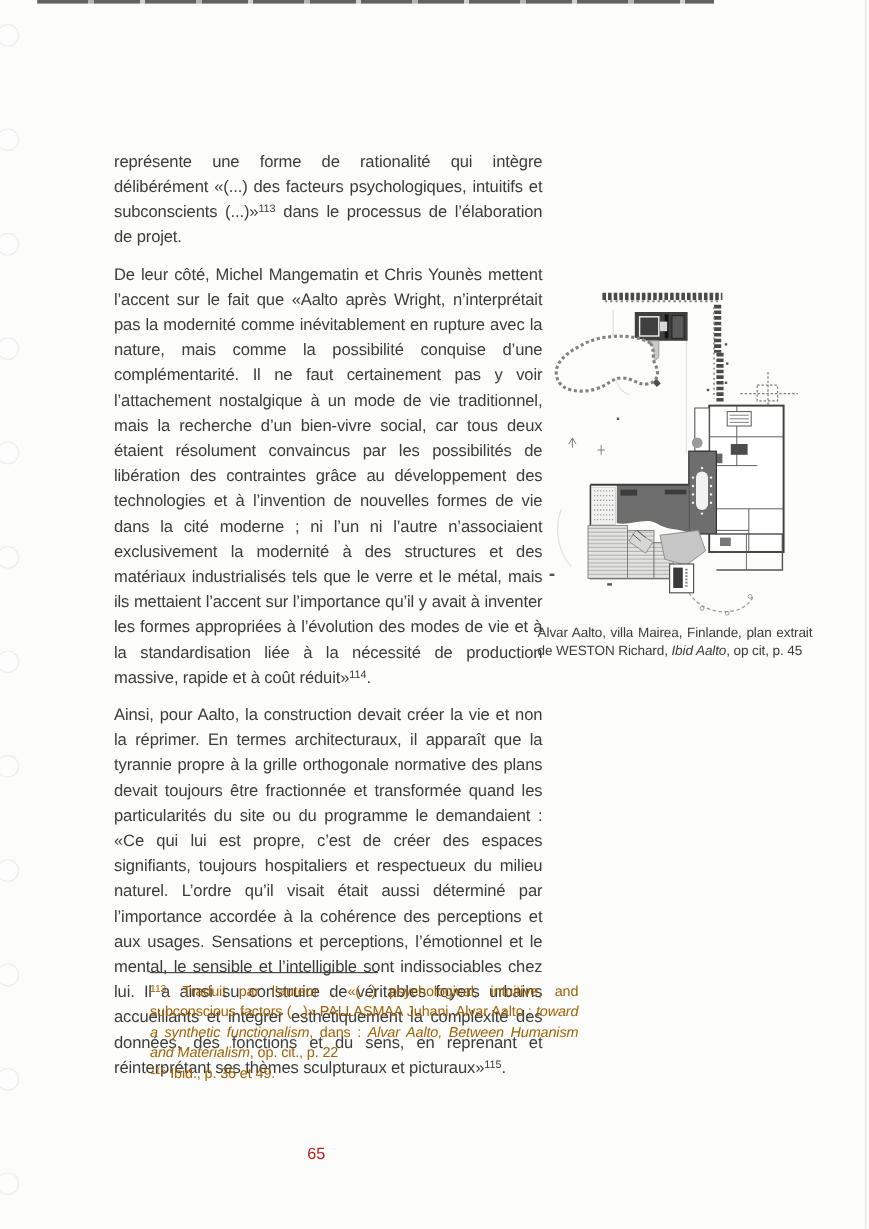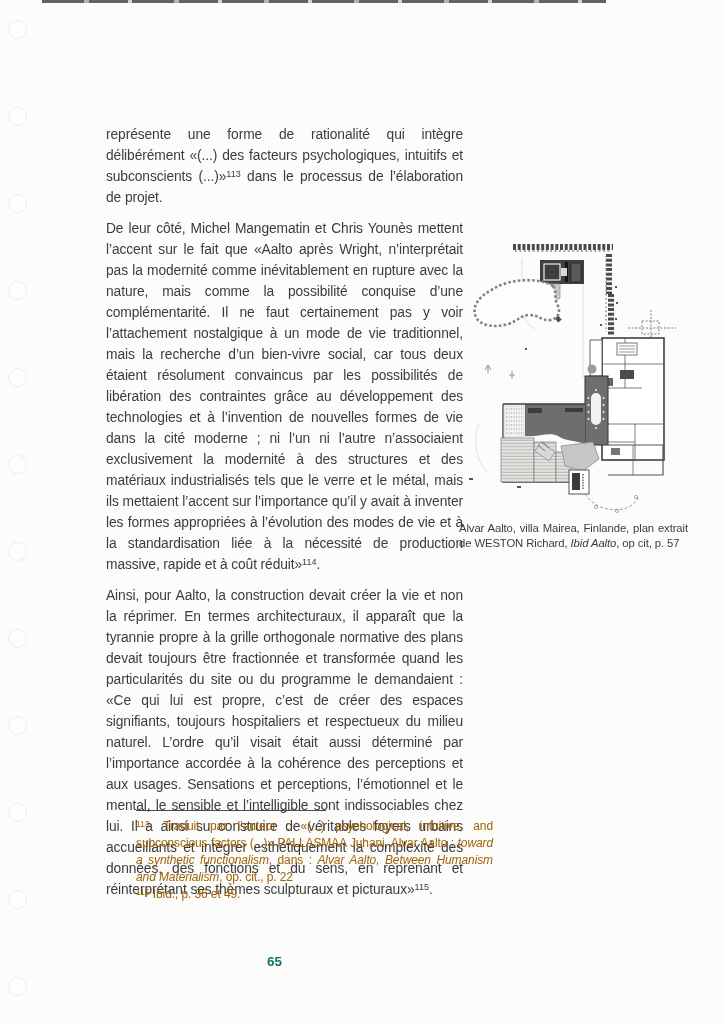--- a/index.html
+++ b/index.html
@@ -4,21 +4,21 @@
 <style>
   html,body{margin:0;padding:0;}
   body{
     width:724px;height:1024px;
     background:#fcfcfb;
     font-family:"Liberation Sans", sans-serif;
     color:#3a3a3a;
     overflow:hidden;
     position:relative;
   }
-  .page{position:absolute;left:16px;top:0;width:592px;height:1024px;}
+  .page{position:absolute;left:5px;top:0;width:592px;height:1024px;}
 
   
   .scan-top{
     position:absolute;left:26px;right:2px;top:0;height:3px;
     background:repeating-linear-gradient(90deg,#474747 0 42px,#a8a8a8 42px 47px,#474747 47px 86px,#c9c9c9 86px 90px);
     opacity:.85;
   }
   .scan-right{position:absolute;top:0;bottom:0;left:716px;width:1px;background:#e2e2e1;}
   .hole{
     position:absolute;left:-8px;width:17px;height:17px;border-radius:50%;
@@ -47,21 +47,21 @@
     position:absolute;left:90px;top:810px;width:357px;
     font-size:12px;line-height:17px;letter-spacing:-0.1px;
     text-align:justify;color:#a16207;margin-left:30px;
   }
   .fn-rule{width:190px;height:0;border-top:1.3px solid #4a4a4a;margin:0 0 7px 0;}
   .footnotes p{margin:0;}
   .footnotes sup{font-size:8.5px;vertical-align:3px;}
 
   .page-number{
     position:absolute;left:80px;top:954px;width:357px;
-    text-align:center;font-size:13.5px;color:#0f766e;font-weight:bold;
+    text-align:center;font-size:13.5px;color:#b91c1c;
   }
   i{font-style:italic;}
 </style>
 </head>
 <body>
 
 <div class="page">
 
   <div class="scan-top"></div>
   <div class="scan-right"></div>
@@ -198,21 +198,21 @@
           <rect x="151" y="74" width="2" height="2"></rect>
         <rect x="150" y="90" width="2" height="2"></rect>
           <rect x="60" y="120" width="2" height="2"></rect>
         <rect x="135" y="96" width="2" height="2"></rect>
           <rect x="4" y="250" width="4" height="2"></rect>
         <rect x="52" y="258" width="4" height="2"></rect>
       </g>
     </svg>
   </figure>
 
-  <div class="caption"><span>Alvar Aalto, villa Mairea, Finlande, plan extrait de WESTON Richard, </span><i>Ibid Aalto</i><span>, op cit, p. 57</span></div>
+  <div class="caption"><span>Alvar Aalto, villa Mairea, Finlande, plan extrait de WESTON Richard, </span><i>Ibid Aalto</i><span>, op cit, p. 45</span></div>
 
   <div class="footnotes">
     <div class="fn-rule"></div>
     <p><sup>113</sup><span>. Traduit par l’auteur : «(...) psychological, intuitive, and subconscious factors (...)» PALLASMAA Juhani, Alvar Aalto : </span><i>toward a synthetic functionalism</i><span>, dans : </span><i>Alvar Aalto, Between Humanism and Materialism</i><span>, op. cit., p. 22</span></p>
     <p><sup>115</sup><span> Ibid., p. 36 et 49.</span></p>
   </div>
 
   <div class="page-number">65</div>
 
 </div>

